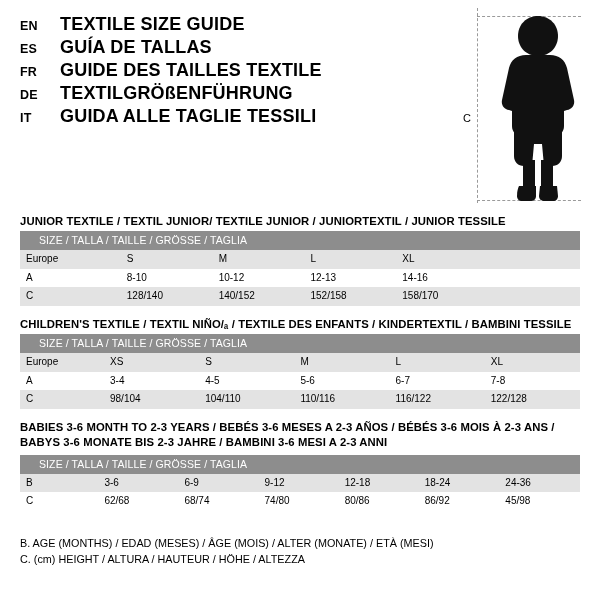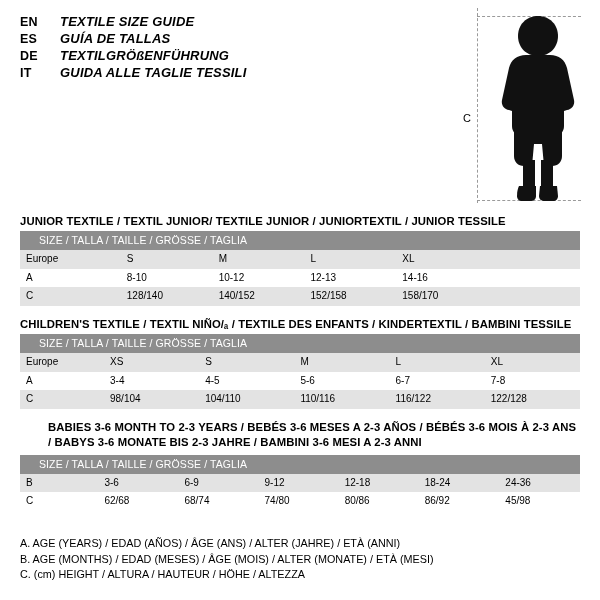--- a/index.html
+++ b/index.html
@@ -35,24 +35,23 @@
     margin-bottom: 2px;
   }
   .lang-code {
     width: 40px;
     font-size: 12.5px;
     font-weight: bold;
     letter-spacing: 0.2px;
     flex: 0 0 40px;
   }
   .lang-title {
-    font-size: 13px;
+    font-size: 18px;
     font-weight: bold;
     letter-spacing: 0.2px;
-    font-style: italic;
   }
 
   
   .figure-wrap {
     position: absolute;
     left: 455px;
     top: 8px;
     width: 130px;
     height: 200px;
   }
@@ -156,20 +155,24 @@
   <div class="header">
     <div class="header-row">
       <span class="lang-code">EN</span>
       <span class="lang-title">TEXTILE SIZE GUIDE</span>
     </div>
     <div class="header-row">
       <span class="lang-code">ES</span>
       <span class="lang-title">GUÍA DE TALLAS</span>
     </div>
     <div class="header-row">
+      <span class="lang-code">FR</span>
+      <span class="lang-title">GUIDE DES TAILLES TEXTILE</span>
+    </div>
+    <div class="header-row">
       <span class="lang-code">DE</span>
       <span class="lang-title">TEXTILGRÖßENFÜHRUNG</span>
     </div>
     <div class="header-row">
       <span class="lang-code">IT</span>
       <span class="lang-title">GUIDA ALLE TAGLIE TESSILI</span>
     </div>
   </div>
 
   <div class="figure-wrap">
@@ -277,21 +280,21 @@
         <td>104/110</td>
         <td>110/116</td>
         <td>116/122</td>
         <td>122/128</td>
       </tr>
     </tbody>
       </table>
   </div>
 
   <div class="block" style="top:420px;">
-    <div class="section-title" style="line-height:1.35;margin-left:28px;">BABIES 3-6 MONTH TO 2-3 YEARS / BEBÉS 3-6 MESES A 2-3 AÑOS / BÉBÉS 3-6 MOIS À 2-3 ANS / BABYS 3-6 MONATE BIS 2-3 JAHRE / BAMBINI 3-6 MESI A 2-3 ANNI</div>
+    <div class="section-title" style="line-height:1.35;">BABIES 3-6 MONTH TO 2-3 YEARS / BEBÉS 3-6 MESES A 2-3 AÑOS / BÉBÉS 3-6 MOIS À 2-3 ANS / BABYS 3-6 MONATE BIS 2-3 JAHRE / BAMBINI 3-6 MESI A 2-3 ANNI</div>
     <table class="size-table">
       <colgroup>
         <col style="width:14%">
           <col style="width:14.3%">
           <col style="width:14.3%">
           <col style="width:14.3%">
           <col style="width:14.3%">
           <col style="width:14.4%">
           <col style="width:14.4%">
       </colgroup>
@@ -315,18 +318,17 @@
         <td>74/80</td>
         <td>80/86</td>
         <td>86/92</td>
         <td>45/98</td>
       </tr>
     </tbody>
       </table>
   </div>
 
   <div class="legend">
-    <div>A. AGE (YEARS) / EDAD (AÑOS) / ÂGE (ANS) / ALTER (JAHRE) / ETÀ (ANNI)</div>
     <div>B. AGE (MONTHS) / EDAD (MESES) / ÂGE (MOIS) / ALTER (MONATE) / ETÀ (MESI)</div>
     <div>C. (cm) HEIGHT / ALTURA / HAUTEUR / HÖHE / ALTEZZA</div>
   </div>
 
 </div>
 
 </body></html>

